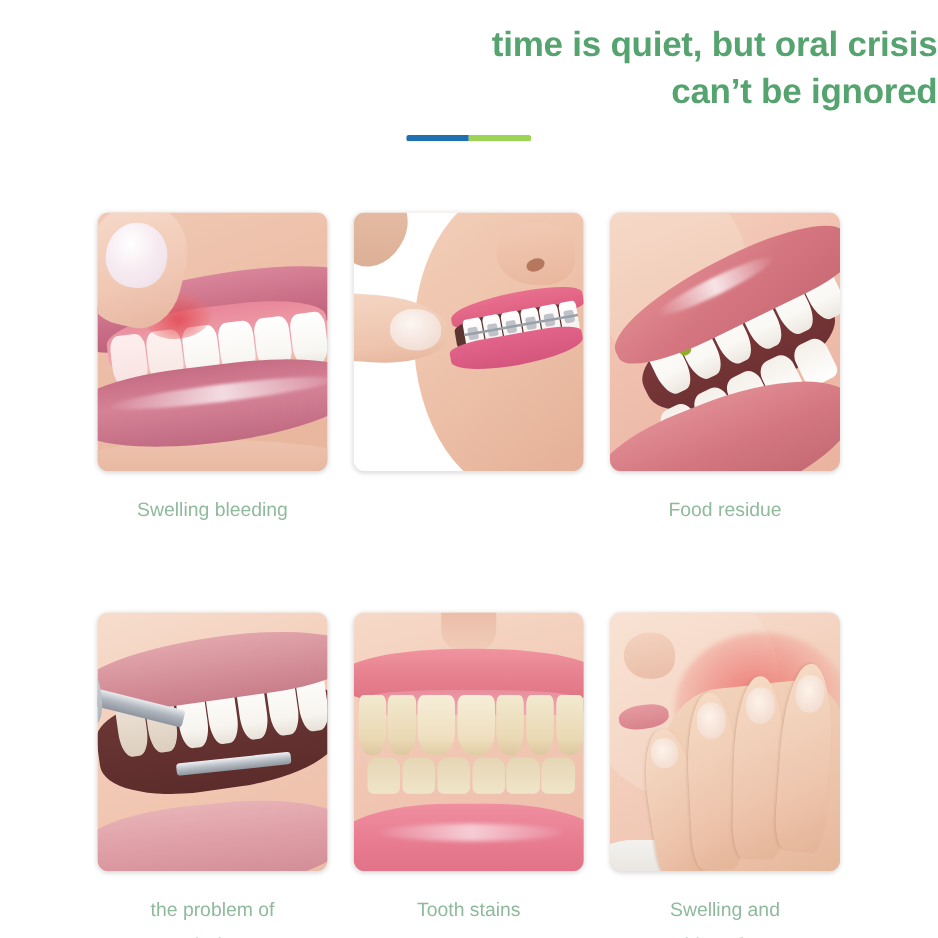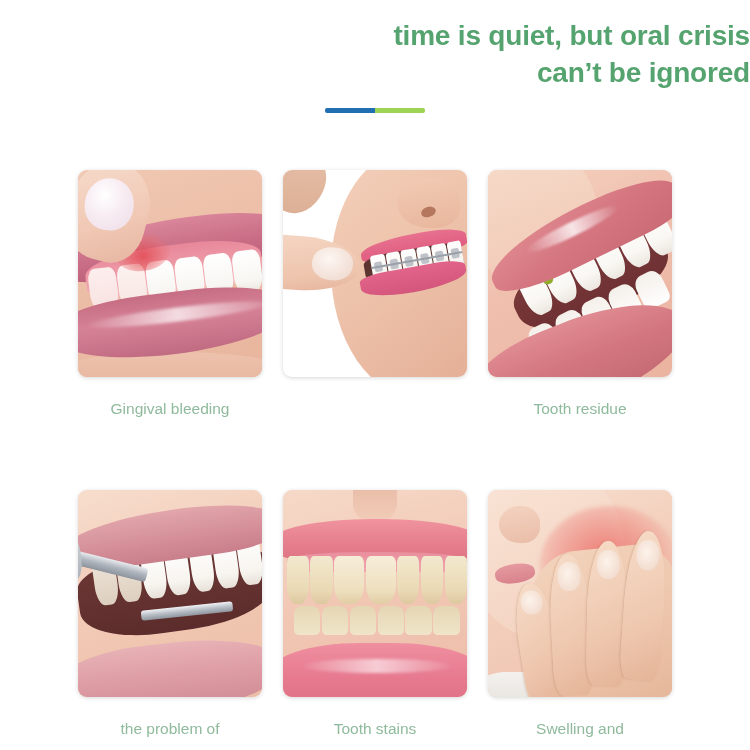--- a/index.html
+++ b/index.html
@@ -430,21 +430,21 @@
             <i></i>
             <i></i>
             <i></i>
             <i></i>
           </div>
         <div class="inflame"></div>
         <div class="lip-low"></div>
         <div class="finger"></div>
       </div>
     </div>
-    <div class="caption">Gingival bleeding</div>
+    <div class="caption">Swelling bleeding</div>
   </div>
 
   <div class="cell">
     <div class="card">
       <div class="photo p2">
         <div class="face"></div>
         <div class="nose"></div>
         <div class="nostril"></div>
         <div class="lip-up2"></div>
         <div class="mouthdark"></div>
@@ -483,21 +483,21 @@
             <i></i>
             <i></i>
             <i></i>
           </div>
         <div class="residue"></div>
         <div class="lipU"></div>
         <div class="shineU"></div>
         <div class="lipL"></div>
       </div>
     </div>
-    <div class="caption">Tooth residue</div>
+    <div class="caption">Food residue</div>
   </div>
 
   <div class="cell row2">
     <div class="card">
       <div class="photo p4">
         <div class="cav4"></div>
         <div class="teeth4">
             <i></i>
             <i></i>
             <i></i>

